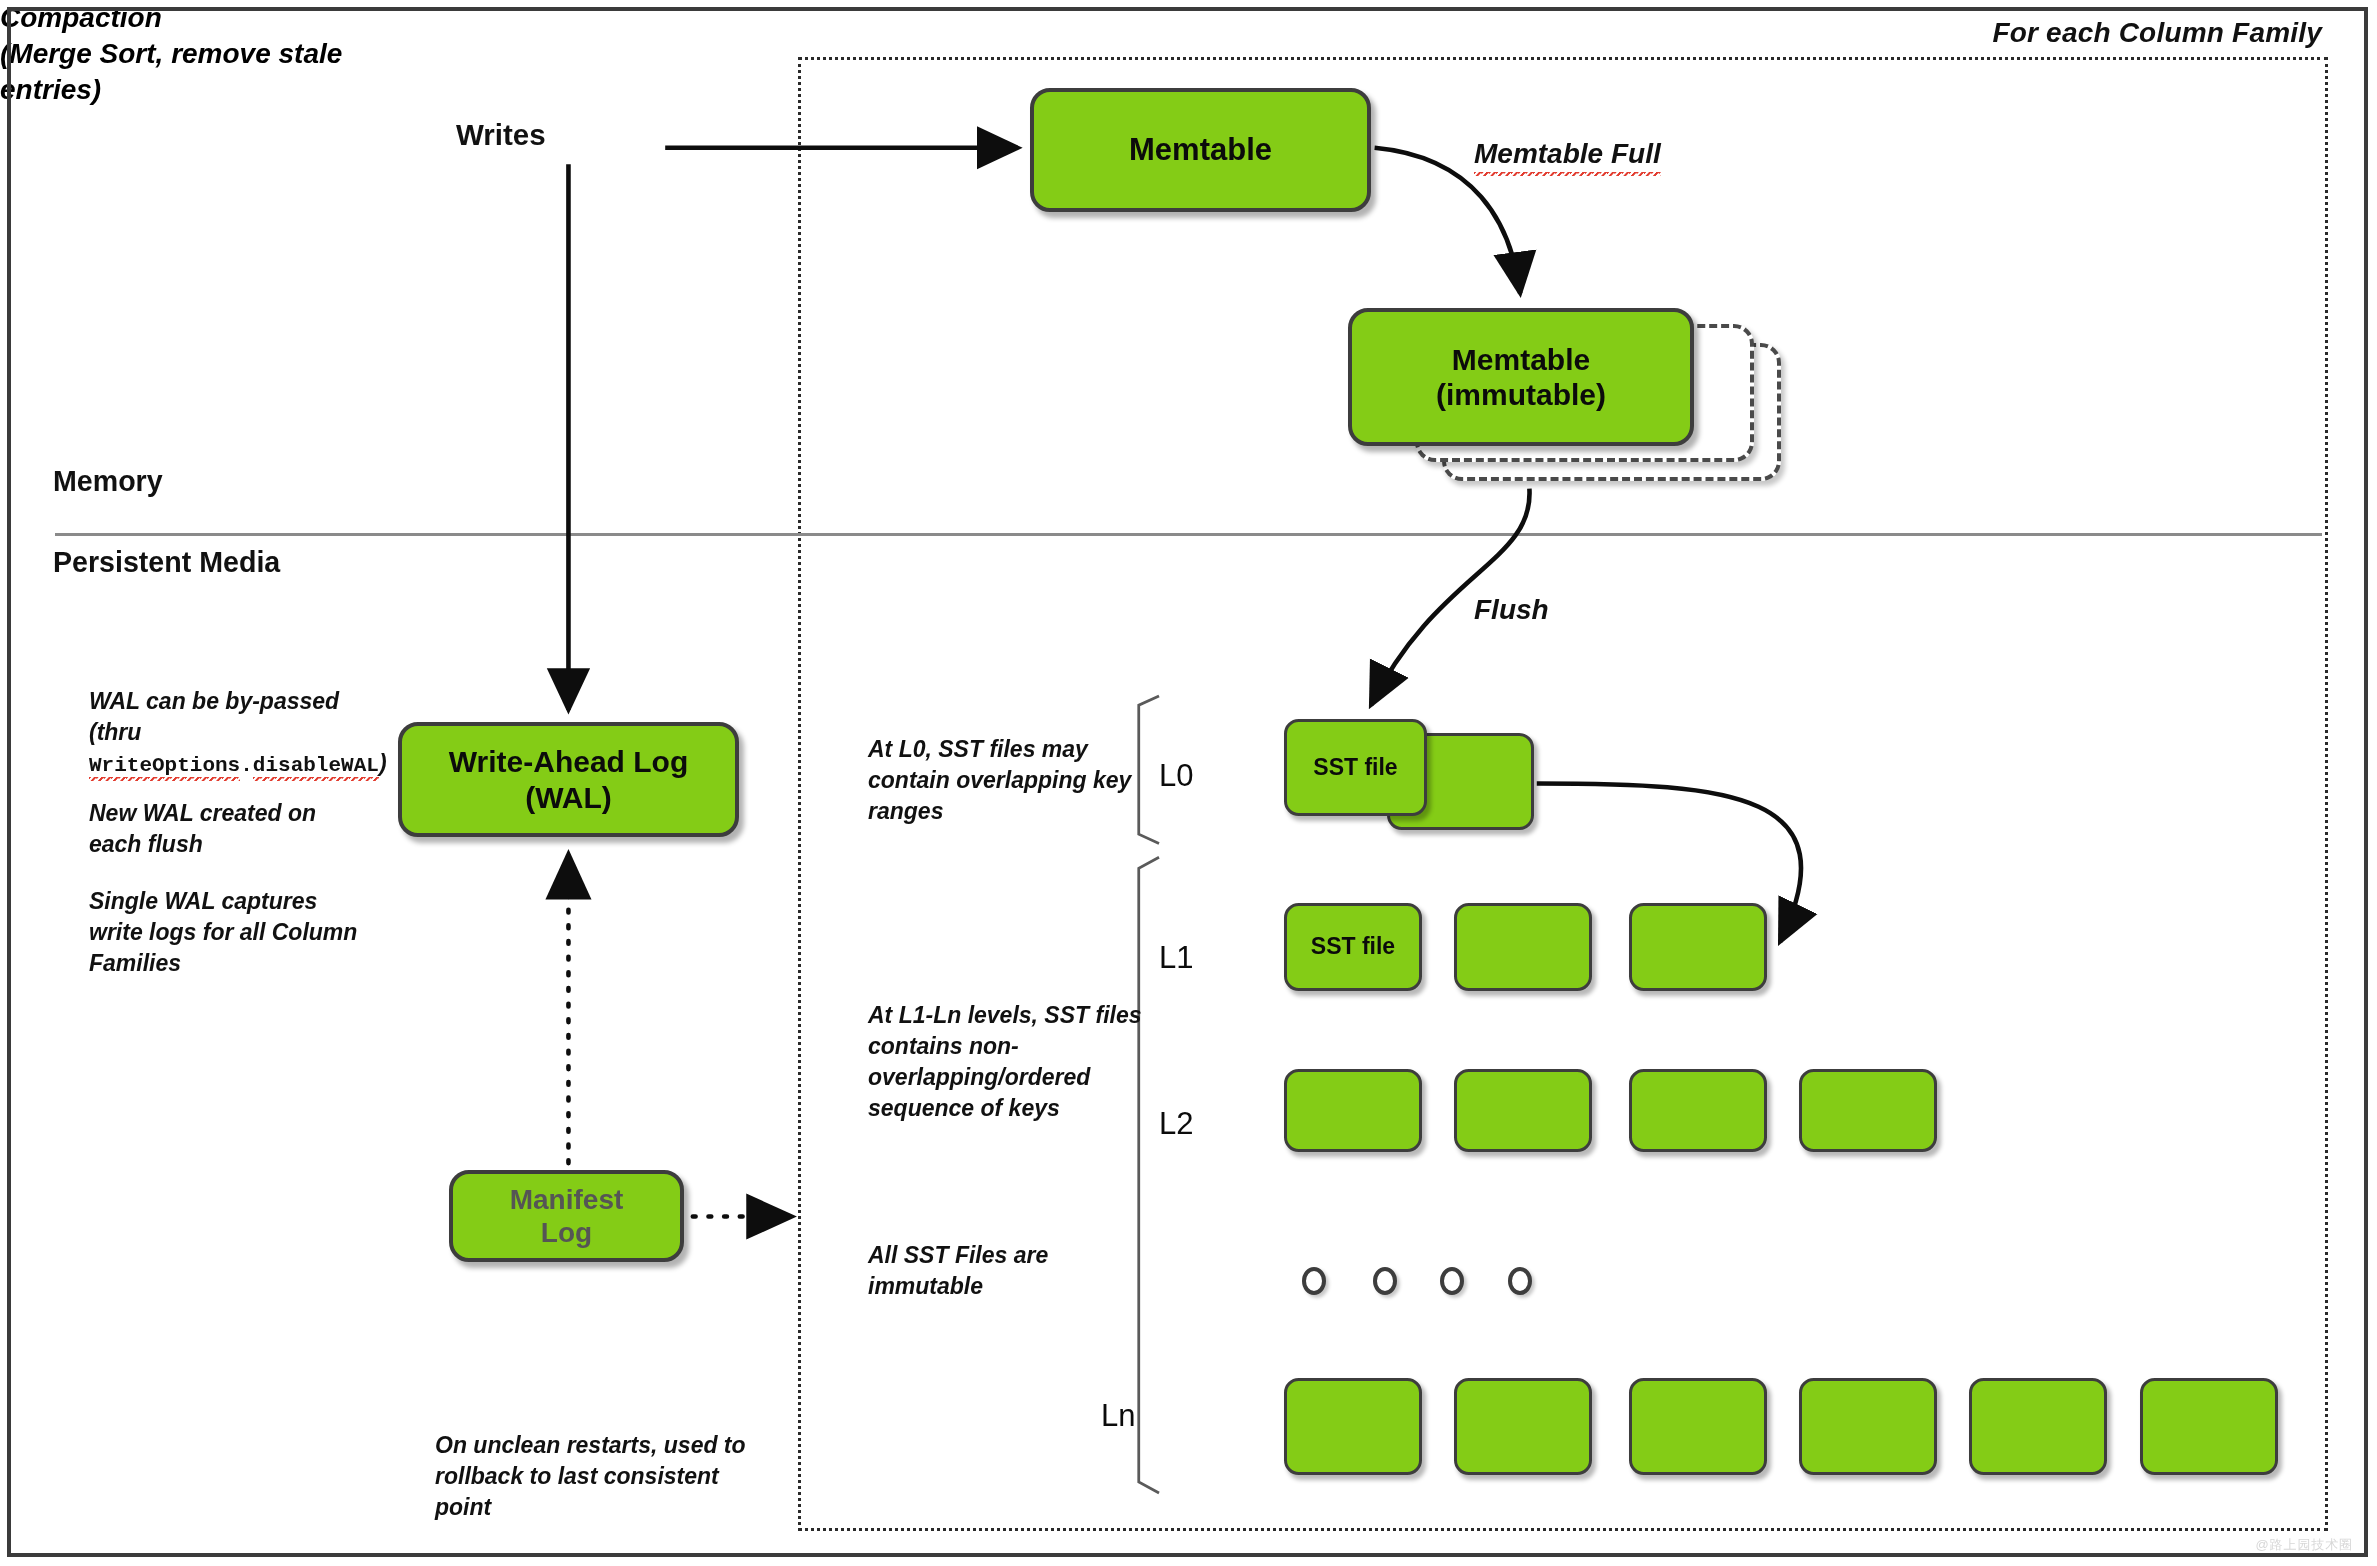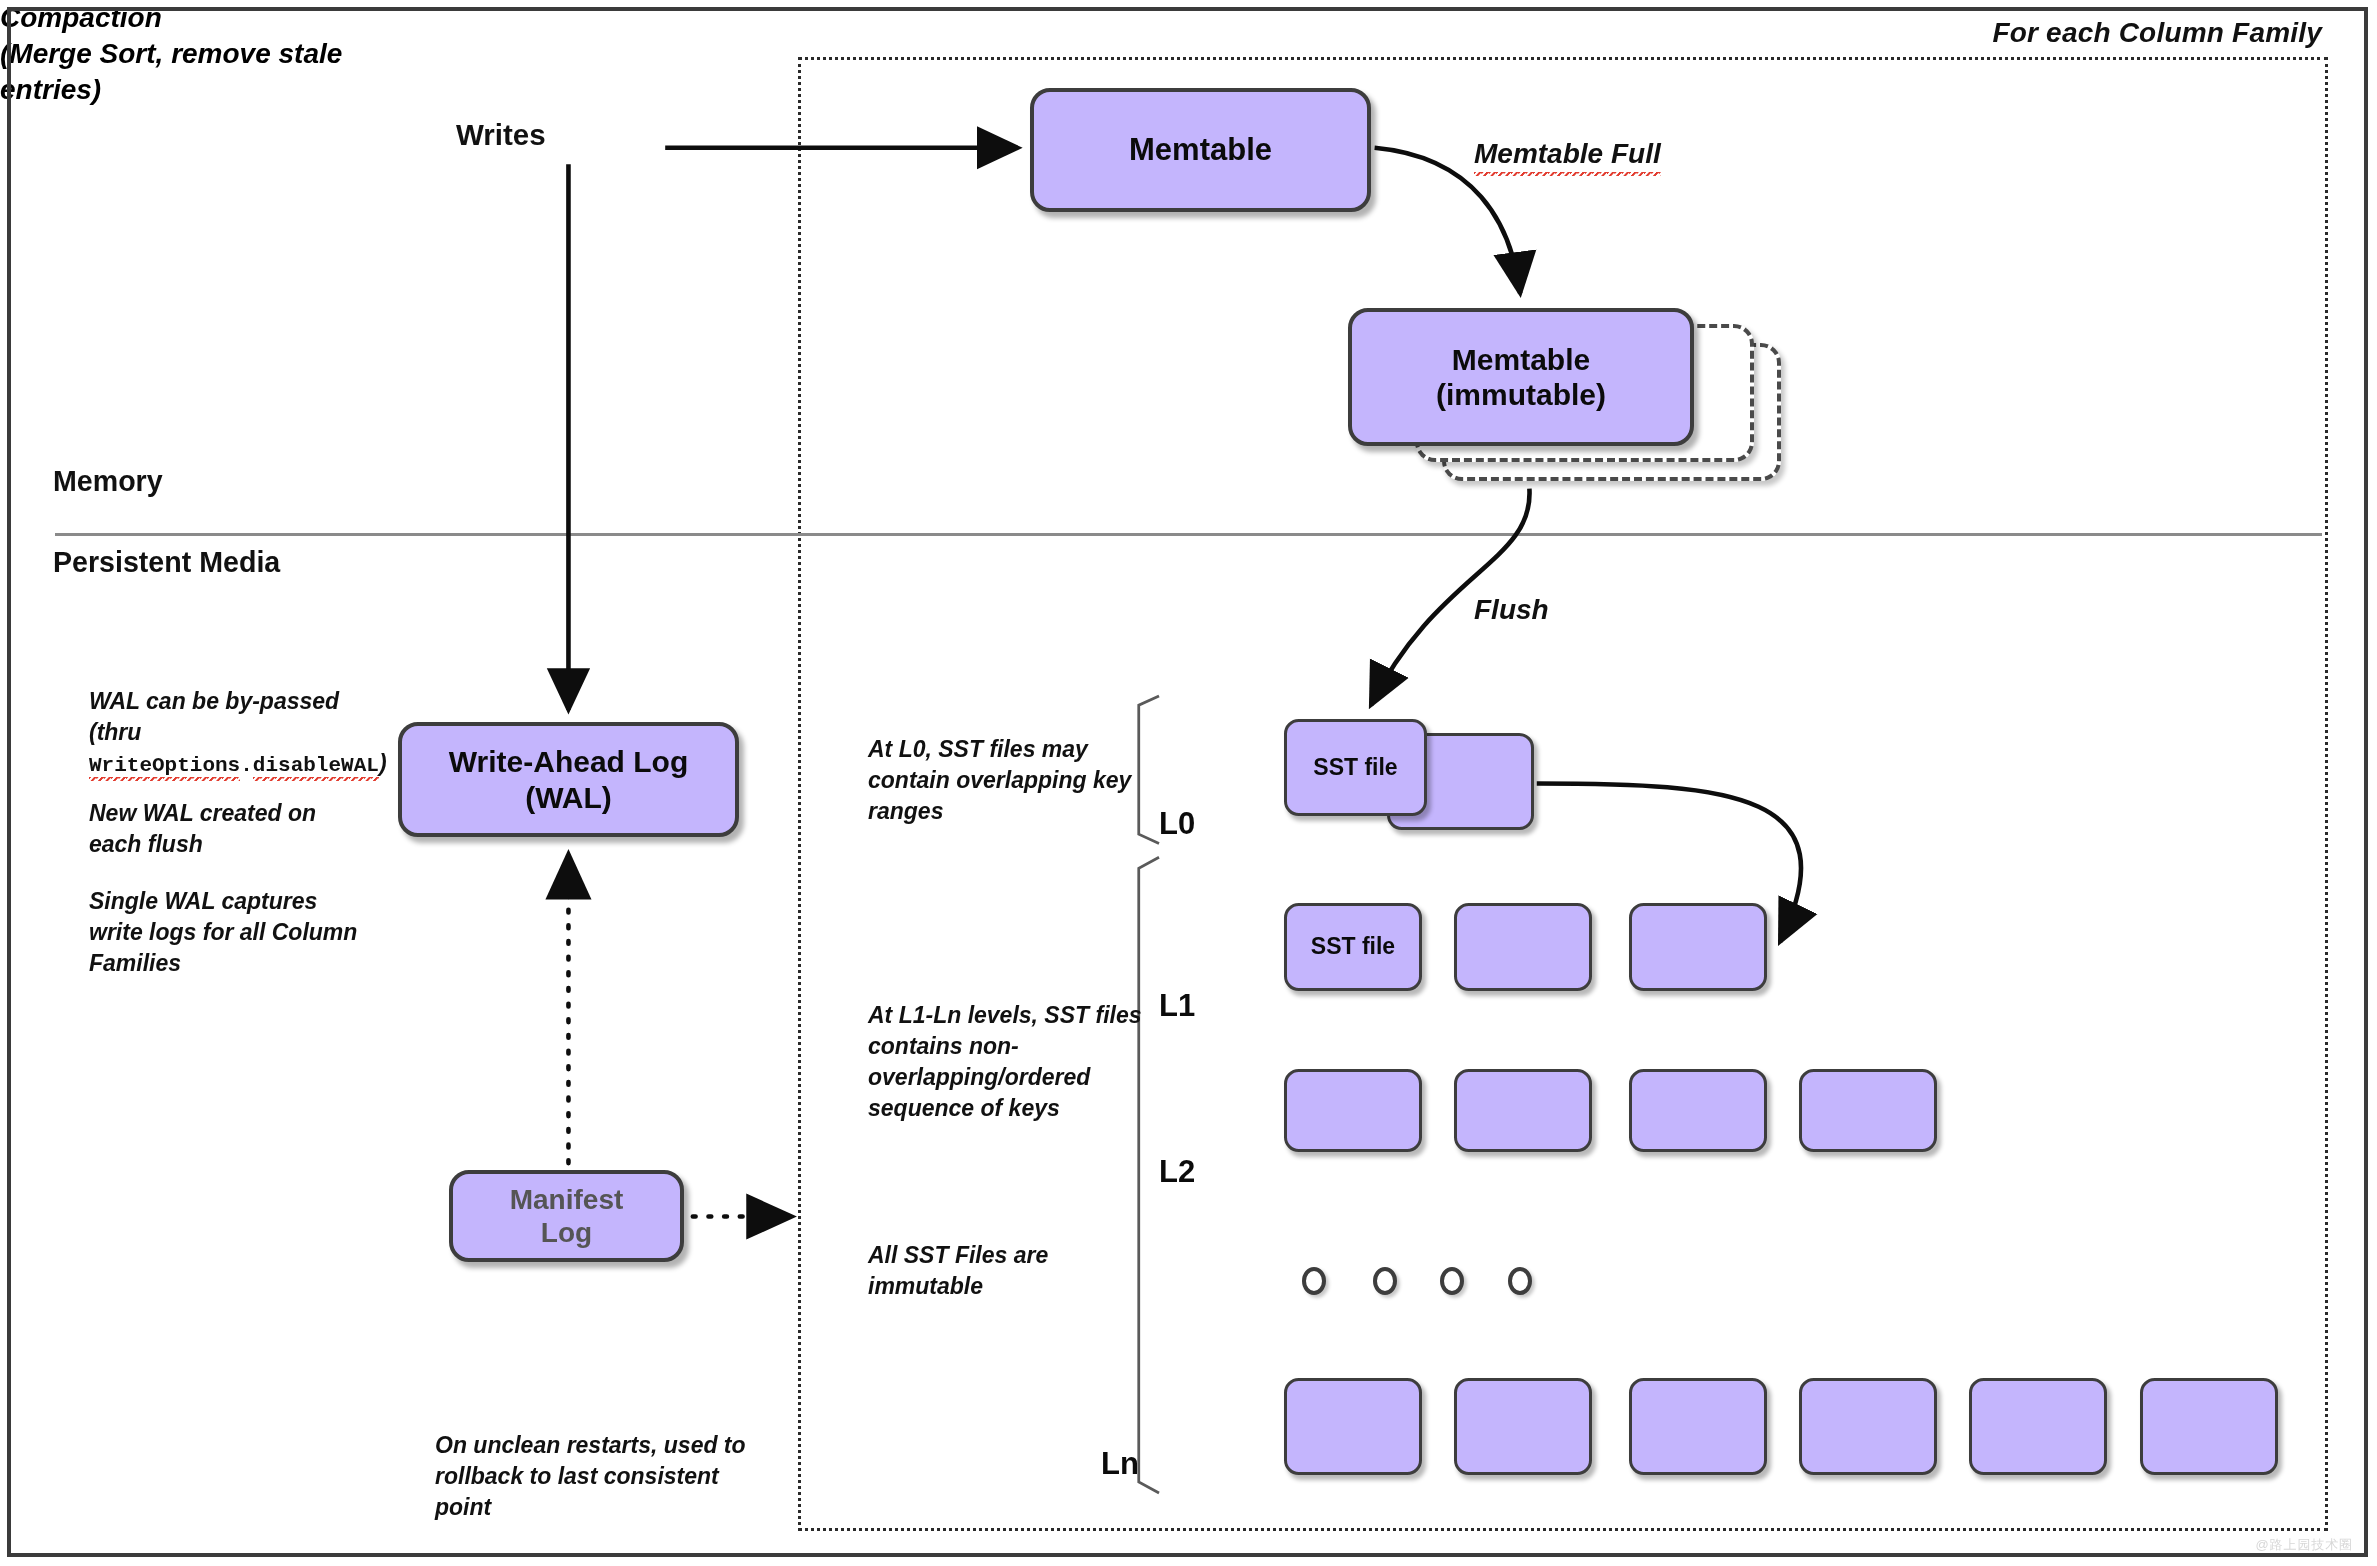--- a/index.html
+++ b/index.html
@@ -33,21 +33,21 @@
   }
   .section-label{
     position:absolute;font-weight:700;font-size:28.6px;color:#111;
   }
   .lbl-memory{left:53px;top:465px;}
   .lbl-persist{left:53px;top:546px;}
 
   
   .node{
     position:absolute;box-sizing:border-box;
-    background:#c4b5fd;border:4.6px solid #3d3d3d;border-radius:20px;
+    background:#84cc16;border:4.6px solid #3d3d3d;border-radius:20px;
     box-shadow:4.6px 5.5px 5.5px rgba(0,0,0,.30);
     display:flex;align-items:center;justify-content:center;
     text-align:center;font-weight:700;color:#0b0b0b;
     line-height:1.18;
   }
   .node.thin{border-width:3.7px;border-radius:14.7px;box-shadow:3.7px 4.6px 4.6px rgba(0,0,0,.28);}
   .node.dashed{
     border-style:dashed;border-color:#4a4a4a;background:#fff;
     box-shadow:3.7px 4.6px 5.5px rgba(0,0,0,.22);
   }
@@ -100,21 +100,21 @@
 
   .mono{font-family:"Liberation Mono", monospace;font-style:normal;font-weight:700;font-size:21px;}
   .mono.spell{
     background-image:repeating-linear-gradient(135deg,#e23b2e 0 1.8px,transparent 1.8px 3.7px);
     background-repeat:repeat-x;background-size:7.4px 3.7px;background-position:0 100%;
     padding-bottom:3.7px;
   }
 
   
   .level-label{
-    position:absolute;font-weight:700;font-size:31px;color:#0b0b0b;margin-top:48px;
+    position:absolute;font-weight:400;font-size:31px;color:#0b0b0b;
   }
   #lvl-l0{left:1159px;top:758px;}
   #lvl-l1{left:1159px;top:940px;}
   #lvl-l2{left:1159px;top:1106px;}
   #lvl-ln{left:1101px;top:1398px;}
 
   
   .sst{font-size:23px;}
 
   

